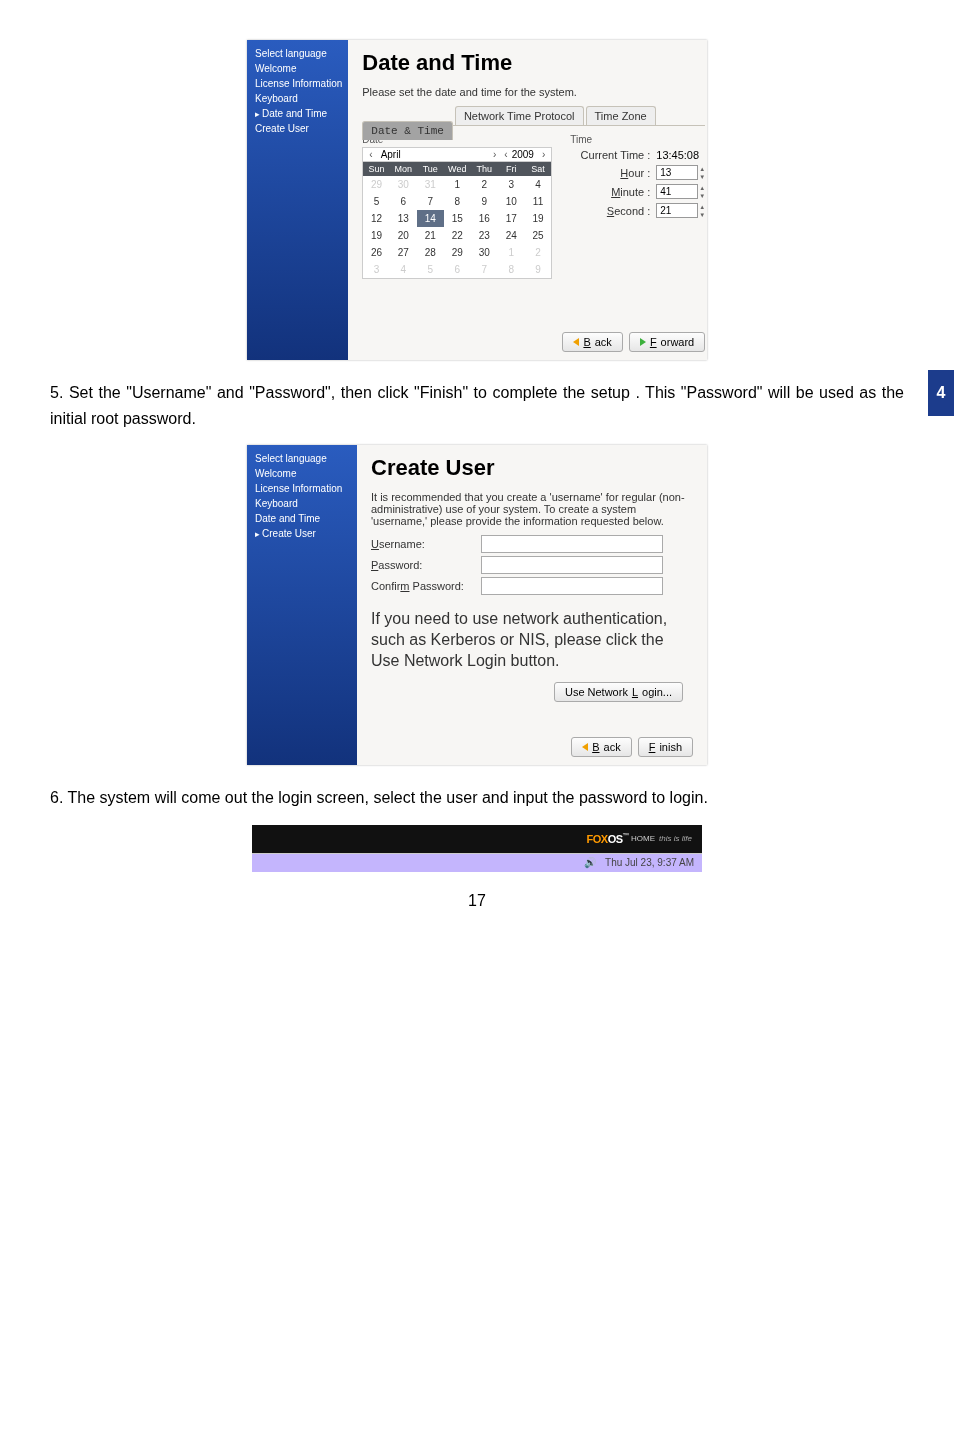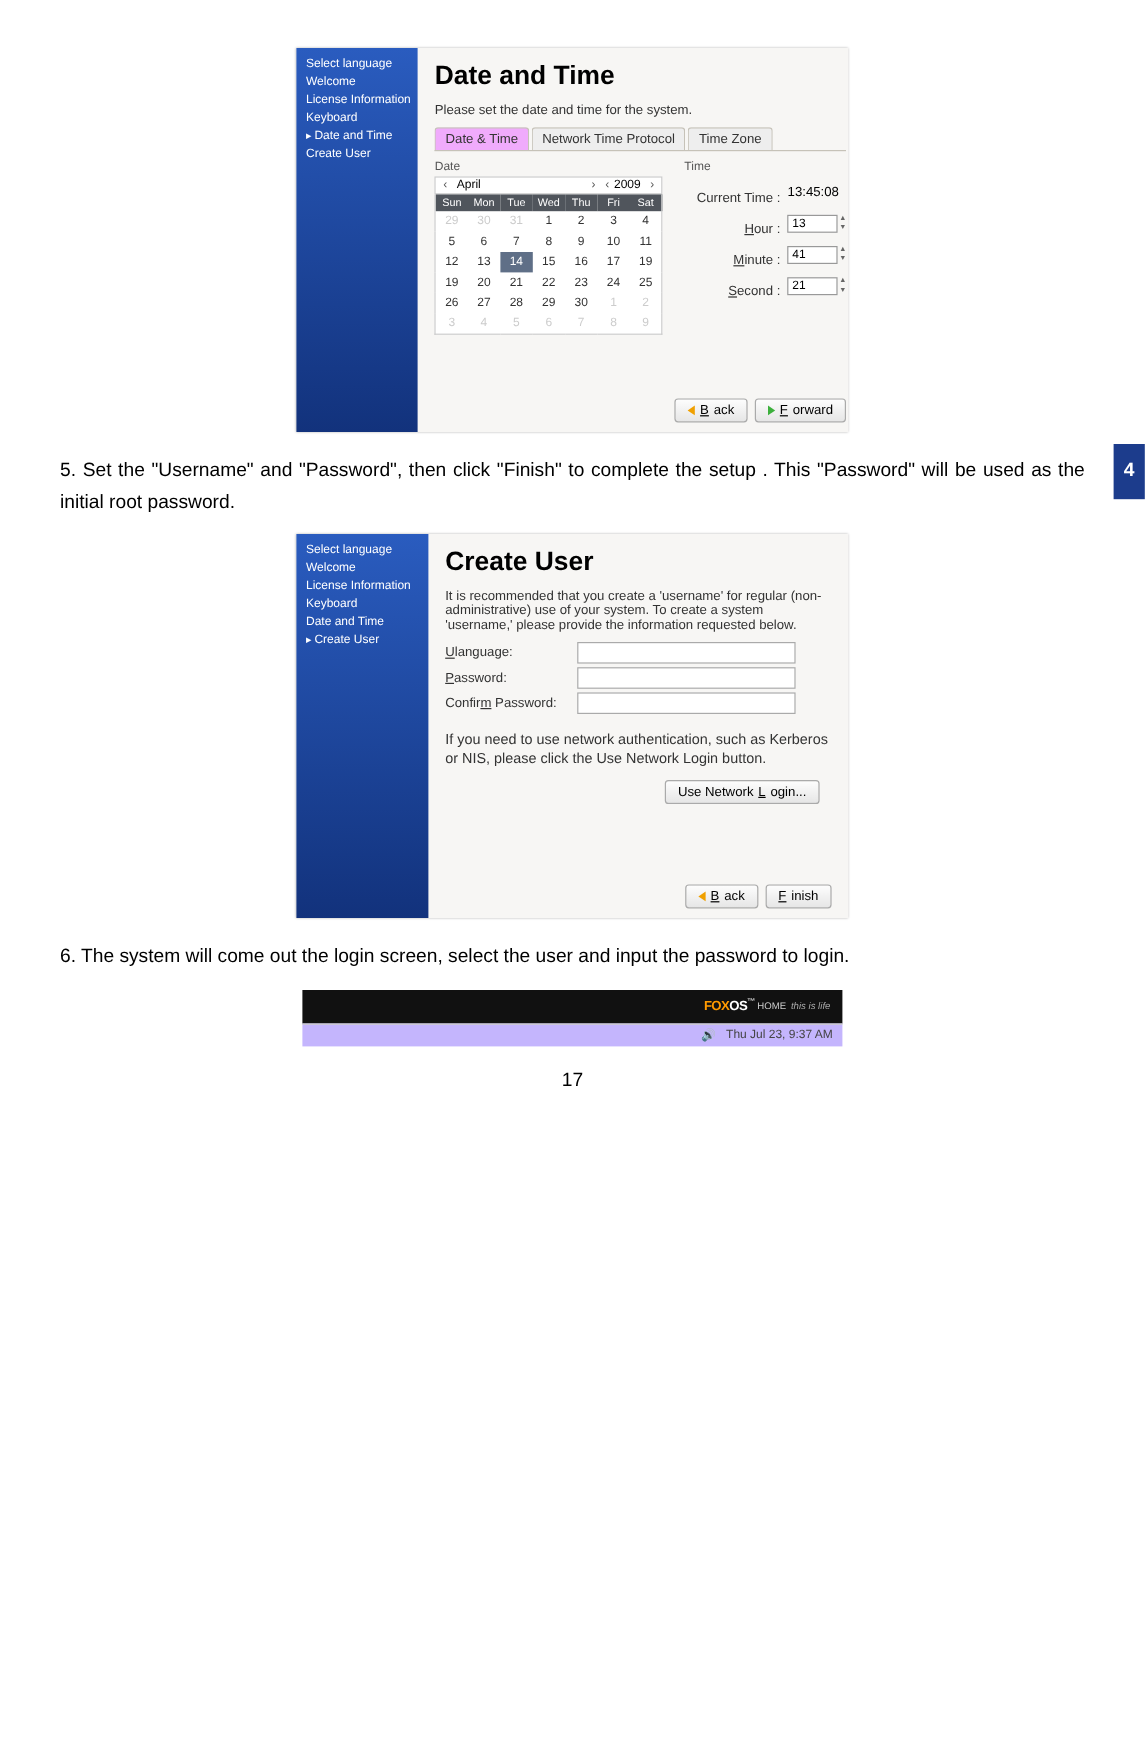--- a/index.html
+++ b/index.html
@@ -101,23 +101,24 @@
     padding: 3px 8px;
     border: 1px solid #c6c2b8;
     border-bottom: none;
     background: #eee;
     margin-right: 2px;
     border-radius: 3px 3px 0 0;
     color: #333;
     cursor: pointer;
   }
   .tabs .tab.active {
-    background: #f0abfc;
-    position: relative;
-    top: 0;
+    background: #a3a3a3;
+    position: relative;
+    top: 15px;
+    font-family: Liberation Mono, monospace;
   }
   .dt-body {
     display: flex;
     gap: 18px;
     padding-top: 8px;
   }
   .cal-box {
     width: 190px;
   }
   .cal-box .grp-label, .time-box .grp-label {
@@ -170,21 +171,20 @@
   .time-row {
     display: flex;
     align-items: center;
     margin: 4px 0;
   }
   .time-row .lbl {
     width: 80px;
     text-align: right;
     padding-right: 6px;
     color: #333;
-    margin-top: 10px;
   }
   .time-row .spin {
     border: 1px solid #999;
     background: #fff;
     padding: 1px 3px;
     width: 34px;
     font-size: 10px;
     display: inline-block;
   }
   .time-row .spinbtn {
@@ -235,21 +235,21 @@
     width: 110px;
     color: #333;
   }
   .form-row .finput {
     width: 180px;
     height: 16px;
     border: 1px solid #aaa;
     background: #fff;
   }
   .net-note {
-    font-size: 12px;
+    font-size: 16px;
     color: #333;
     margin: 14px 0 10px 0;
     line-height: 1.3;
   }
   .right-btn {
     display: flex;
     justify-content: flex-end;
     padding-right: 10px;
   }
 
@@ -542,21 +542,21 @@
       <div class="step">License Information</div>
       <div class="step">Keyboard</div>
       <div class="step">Date and Time</div>
       <div class="step active">Create User</div>
       <div class="logo">Firstboot</div>
     </div>
     <div class="content">
       <h1>Create User</h1>
       <div class="desc">It is recommended that you create a 'username' for regular (non-administrative) use of your system. To create a system 'username,' please provide the information requested below.</div>
       <div class="form-row">
-        <div class="flbl"><span class="under">U</span><span>language:</span></div>
+        <div class="flbl"><span class="under">U</span><span>sername:</span></div>
         <div class="finput"></div>
       </div>
       <div class="form-row">
         <div class="flbl"><span class="under">P</span><span>assword:</span></div>
         <div class="finput"></div>
       </div>
       <div class="form-row">
         <div class="flbl"><span>Confir</span><span class="under">m</span><span> Password:</span></div>
         <div class="finput"></div>
       </div>

